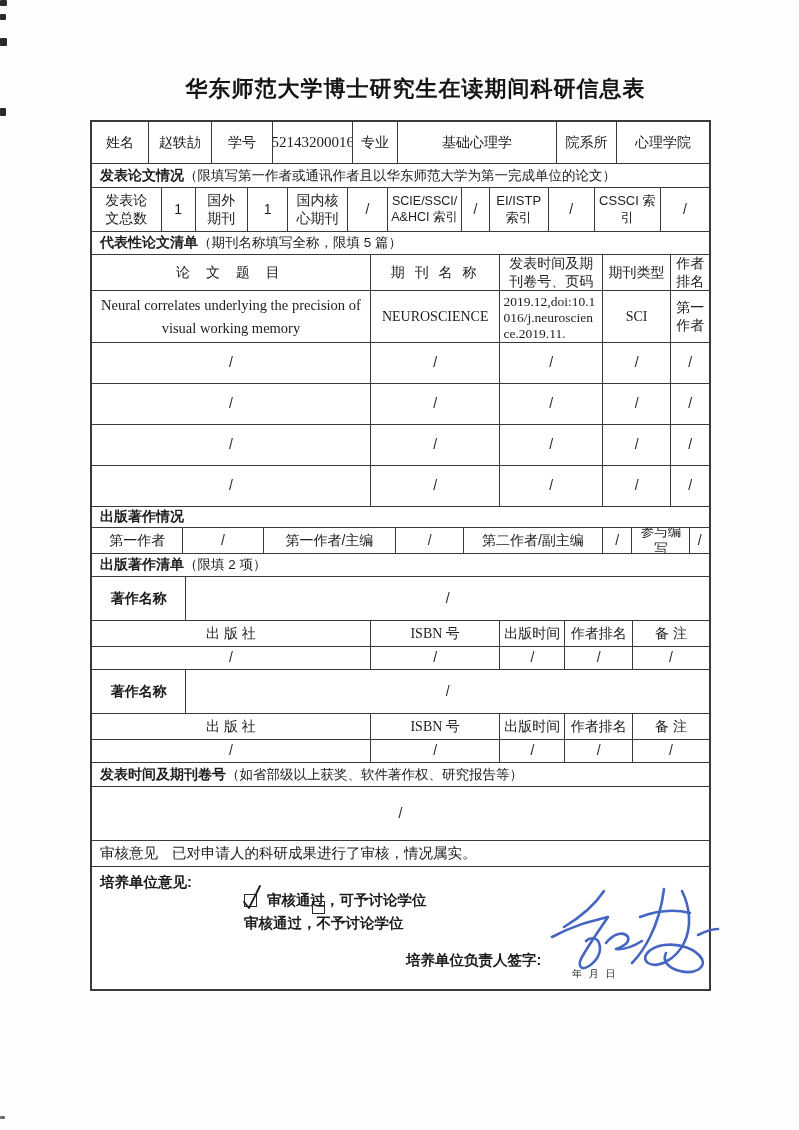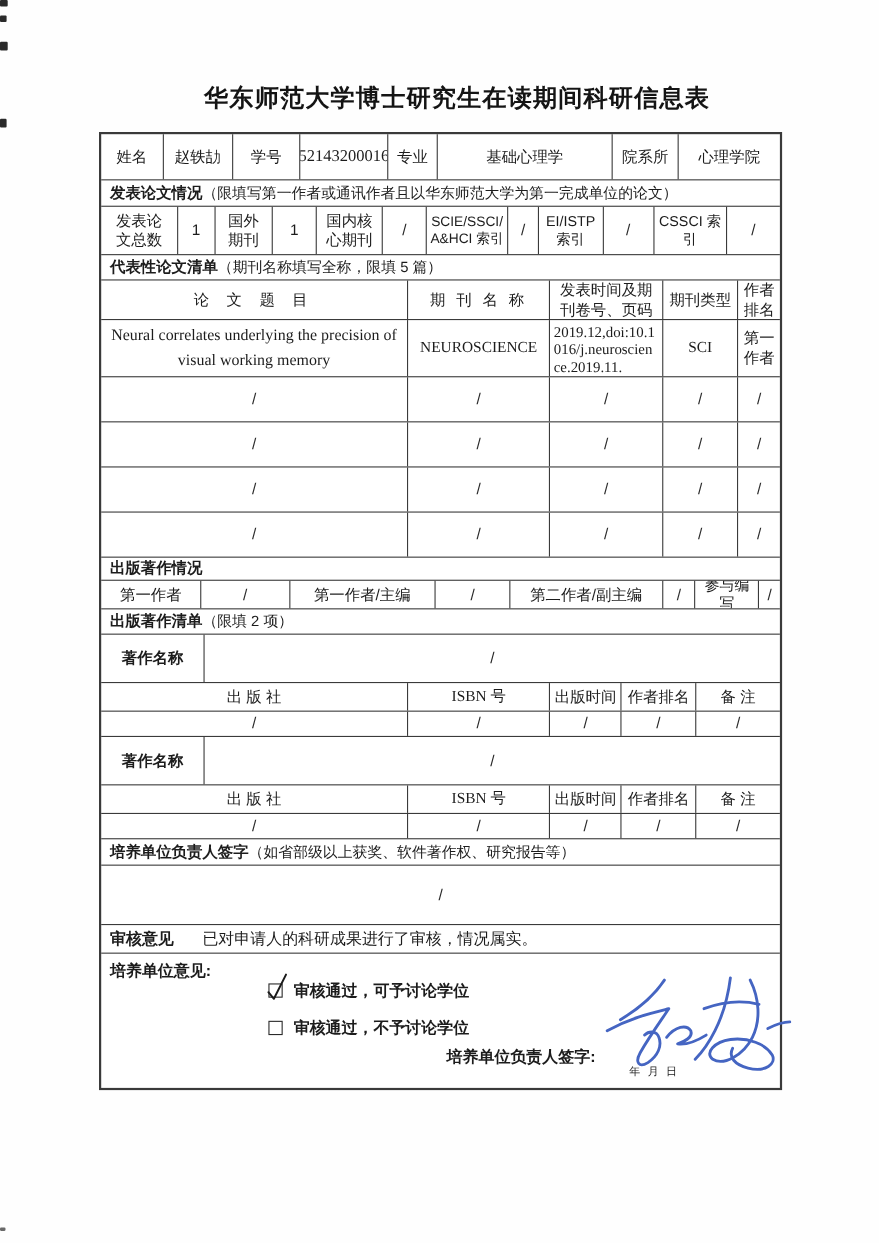--- a/index.html
+++ b/index.html
@@ -68,26 +68,26 @@
 
   
   .dw1{width:45.2%} .dw2{width:21%} .dw3{width:10.5%} .dw4{width:11%} .dw5{width:12.3%}
 
   .bookname-lbl { width:15.3%; justify-content:center; font-weight:bold; }
   .bookname-val { width:84.7%; }
 
   .paper-title { font-family:"Liberation Serif", serif; font-size:14.5px; line-height:1.55; }
 
   .review-row { padding:3px 8px; display:flex; align-items:center; font-size:14.5px; }
-  .review-row .head { font-weight:bold; margin-right:26px; }
+  .review-row .head { font-weight:normal; margin-right:14px; }
 
   .unit-row { position:relative; }
   .unit-label { position:absolute; left:8px; top:6px; font-size:14.5px; font-weight:bold; }
   .opt { position:absolute; left:152px; display:flex; align-items:center; font-size:14.5px; font-weight:600; }
-  .opt-1 { top:24px; } .opt-2 { top:58px; }
+  .opt-1 { top:24px; } .opt-2 { top:34px;flex-direction:column; }
   .cbox { width:13px; height:13px; border:1.5px solid #2a2a2a; margin-right:10px; position:relative; }
   .tick { position:absolute; left:-3px; top:-11px; overflow:visible; }
   .sig-label { position:absolute; left:314px; top:84px; font-size:14.5px; font-weight:600; }
   .signature { position:absolute; left:448px; top:16px; }
   .date-line { position:absolute; left:480px; top:100px; font-size:10px; letter-spacing:2px; }
   .dot { position:absolute; width:3px; height:3px; background:#777; border-radius:50%; }
 </style>
 </head>
 <body>
 
@@ -243,21 +243,21 @@
     </div>
     <div class="row h23">
       <div class="cell slash dw1">/</div>
       <div class="cell slash dw2">/</div>
       <div class="cell slash dw3">/</div>
       <div class="cell slash dw4">/</div>
       <div class="cell slash dw5">/</div>
     </div>
 
     <div class="row h24 note-row">
-      <span class="head">培养单位负责人签字</span>
+      <span class="head">发表时间及期刊卷号</span>
         <span class="paren">（如省部级以上获奖、软件著作权、研究报告等）</span>
     </div>
     <div class="row h54">
       <div class="cell slash" style="width:100%">/</div>
     </div>
 
     <div class="row h26 review-row">
       <span class="head">审核意见</span>
       <span>已对申请人的科研成果进行了审核，情况属实。</span>
     </div>

